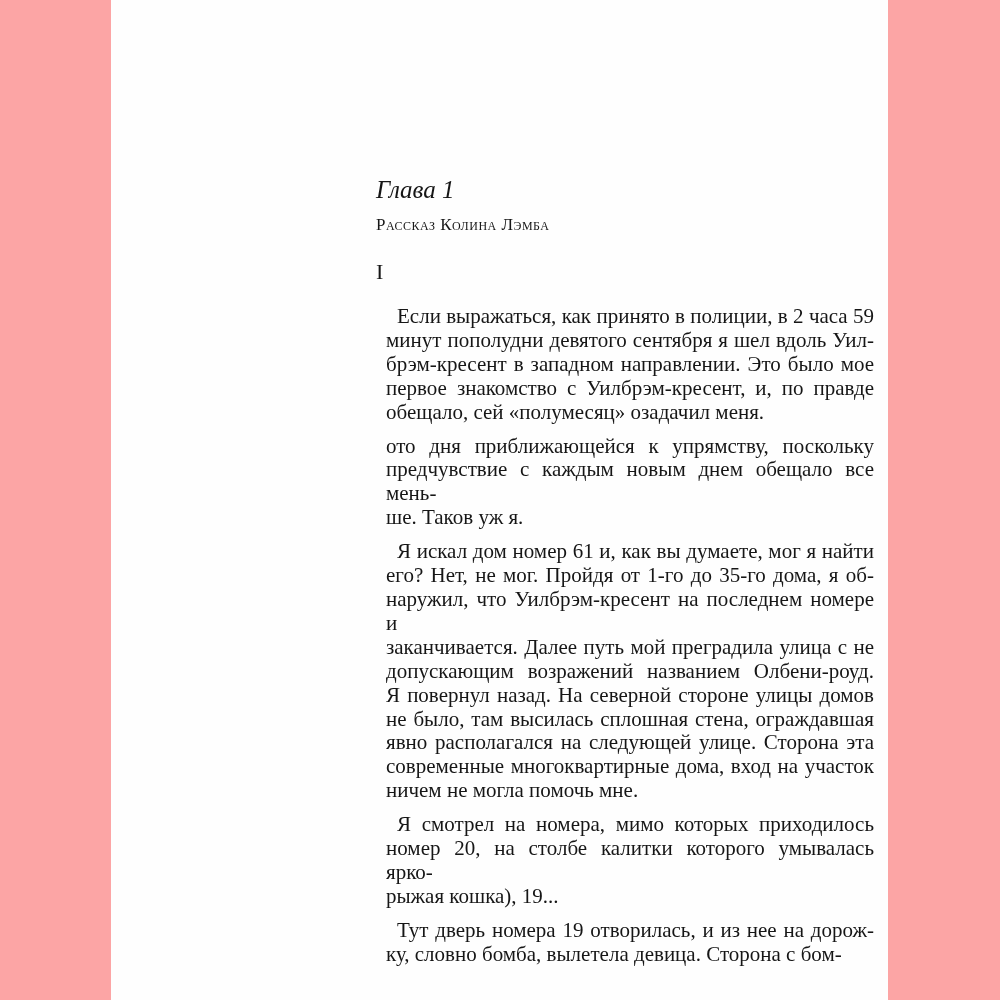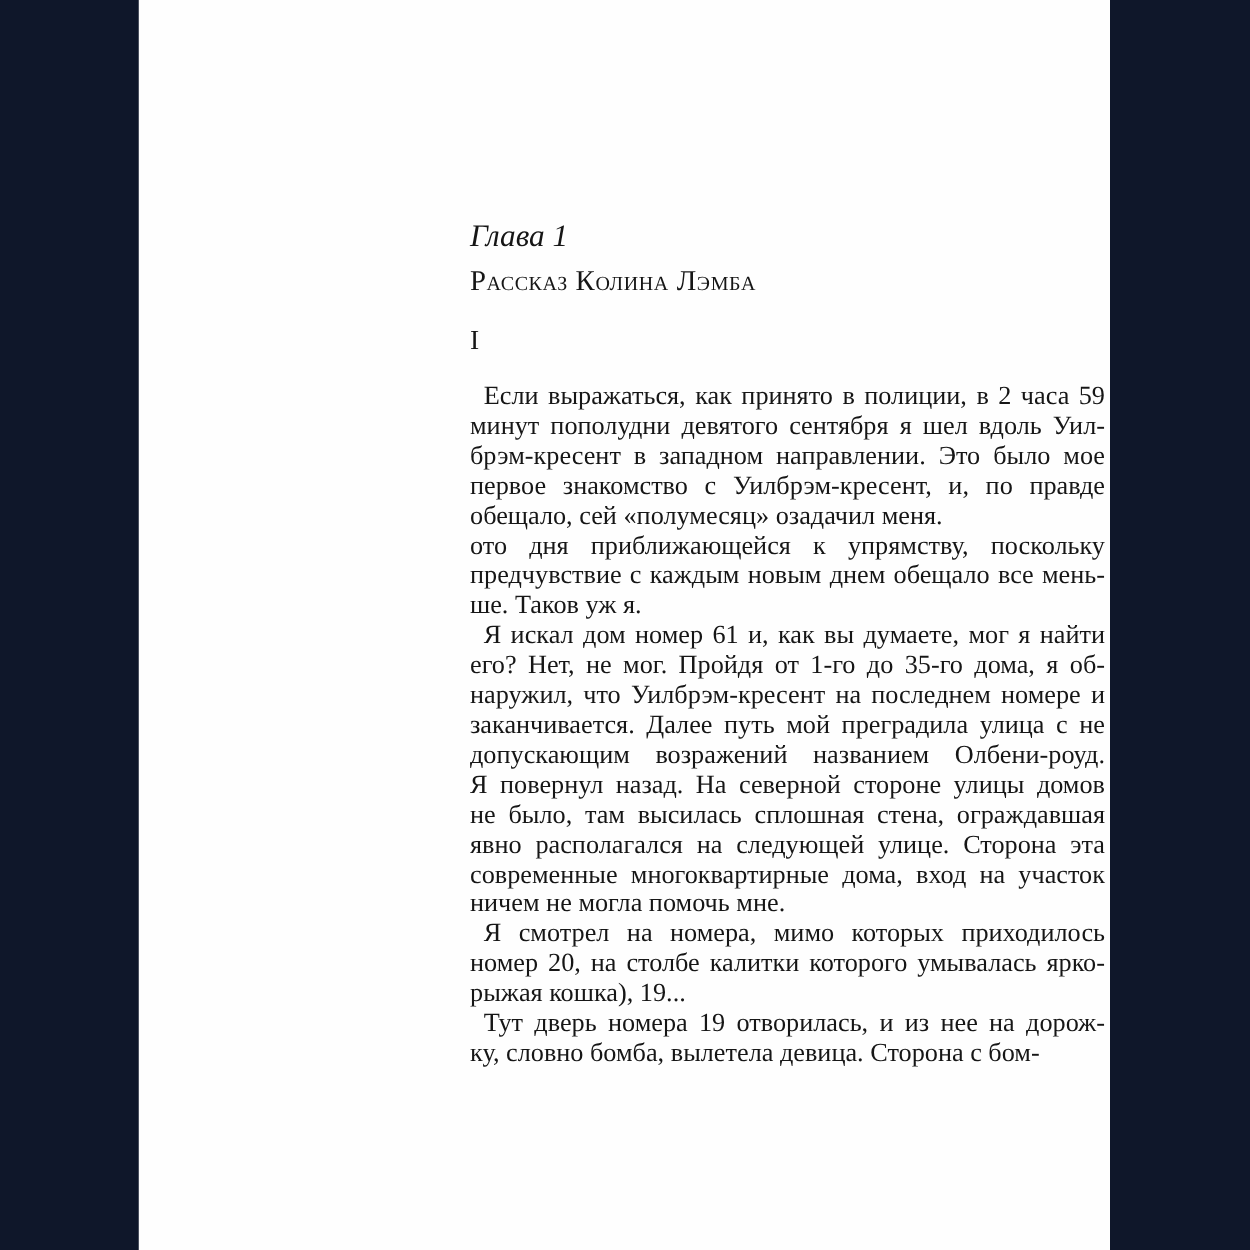--- a/index.html
+++ b/index.html
@@ -30,54 +30,54 @@
   .chapter-title {
     font-style: italic;
     font-weight: normal;
     font-size: 25px;
     line-height: 26px;
     margin: 0 0 10px 0;
   }
   .chapter-subtitle {
     font-weight: normal;
     font-variant: small-caps;
-    font-size: 23px;
+    font-size: 17px;
     line-height: 24px;
     letter-spacing: 0.5px;
     margin: 0 0 23px 0;
   }
   .section-number {
     font-size: 22px;
     line-height: 24px;
     margin: 0 0 21px 0;
   }
   .body-text {
     font-size: 21px;
   }
   .paragraph {
-    margin: 0;
+    margin: 10px;
     padding: 0;
   }
   .line {
     line-height: 23.9px;
     text-align: justify;
     text-align-last: justify;
     white-space: normal;
   }
   .line.first {
     text-indent: 11px;
   }
   .line.last {
     text-align-last: left;
   }
 </style>
 </head>
 <body>
 
-<div class="canvas" style="background: #0f172a;">
+<div class="canvas" style="background: #fca5a5;">
   <div class="paper" style="background: rgb(254, 254, 254);">
     <div class="text-column" style="color: rgb(22, 22, 22);">
       <h1 class="chapter-title">Глава 1</h1>
       <h2 class="chapter-subtitle">Рассказ Колина Лэмба</h2>
       <div class="section-number">I</div>
       <div class="body-text" id="body-text">
           <div class="paragraph">
             <div class="line first">Если выражаться, как принято в полиции, в 2 часа 59</div>
             <div class="line">минут пополудни девятого сентября я шел вдоль Уил-</div>
             <div class="line">брэм-кресент в западном направлении. Это было мое</div>

